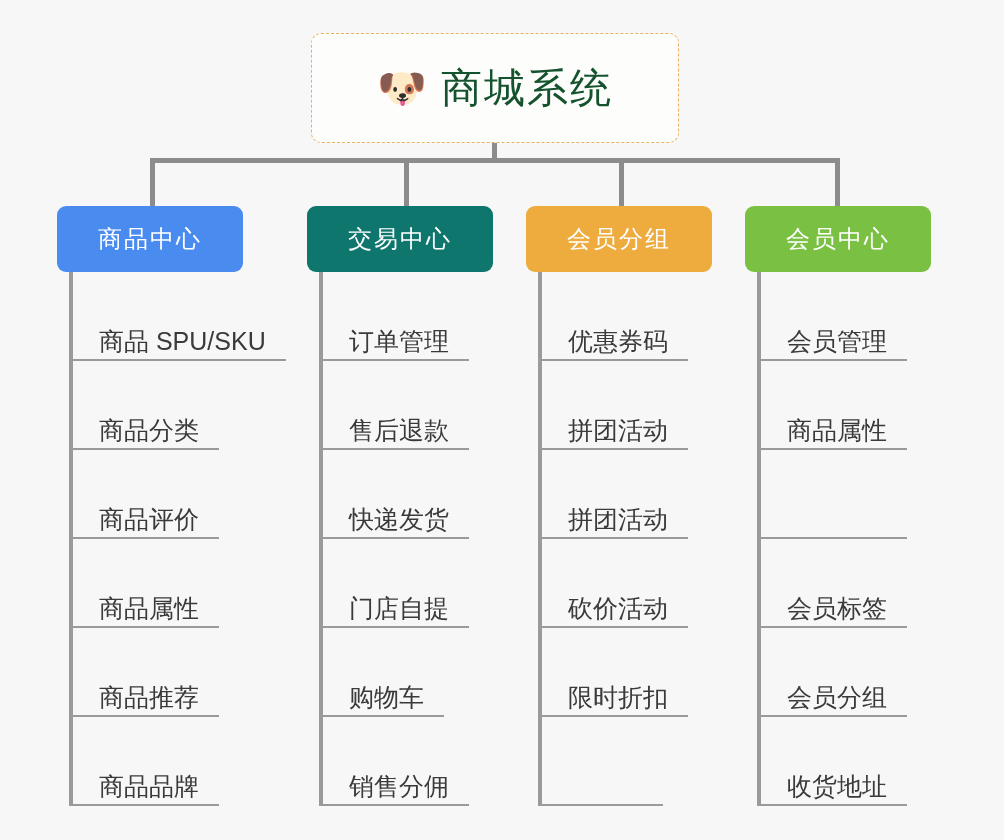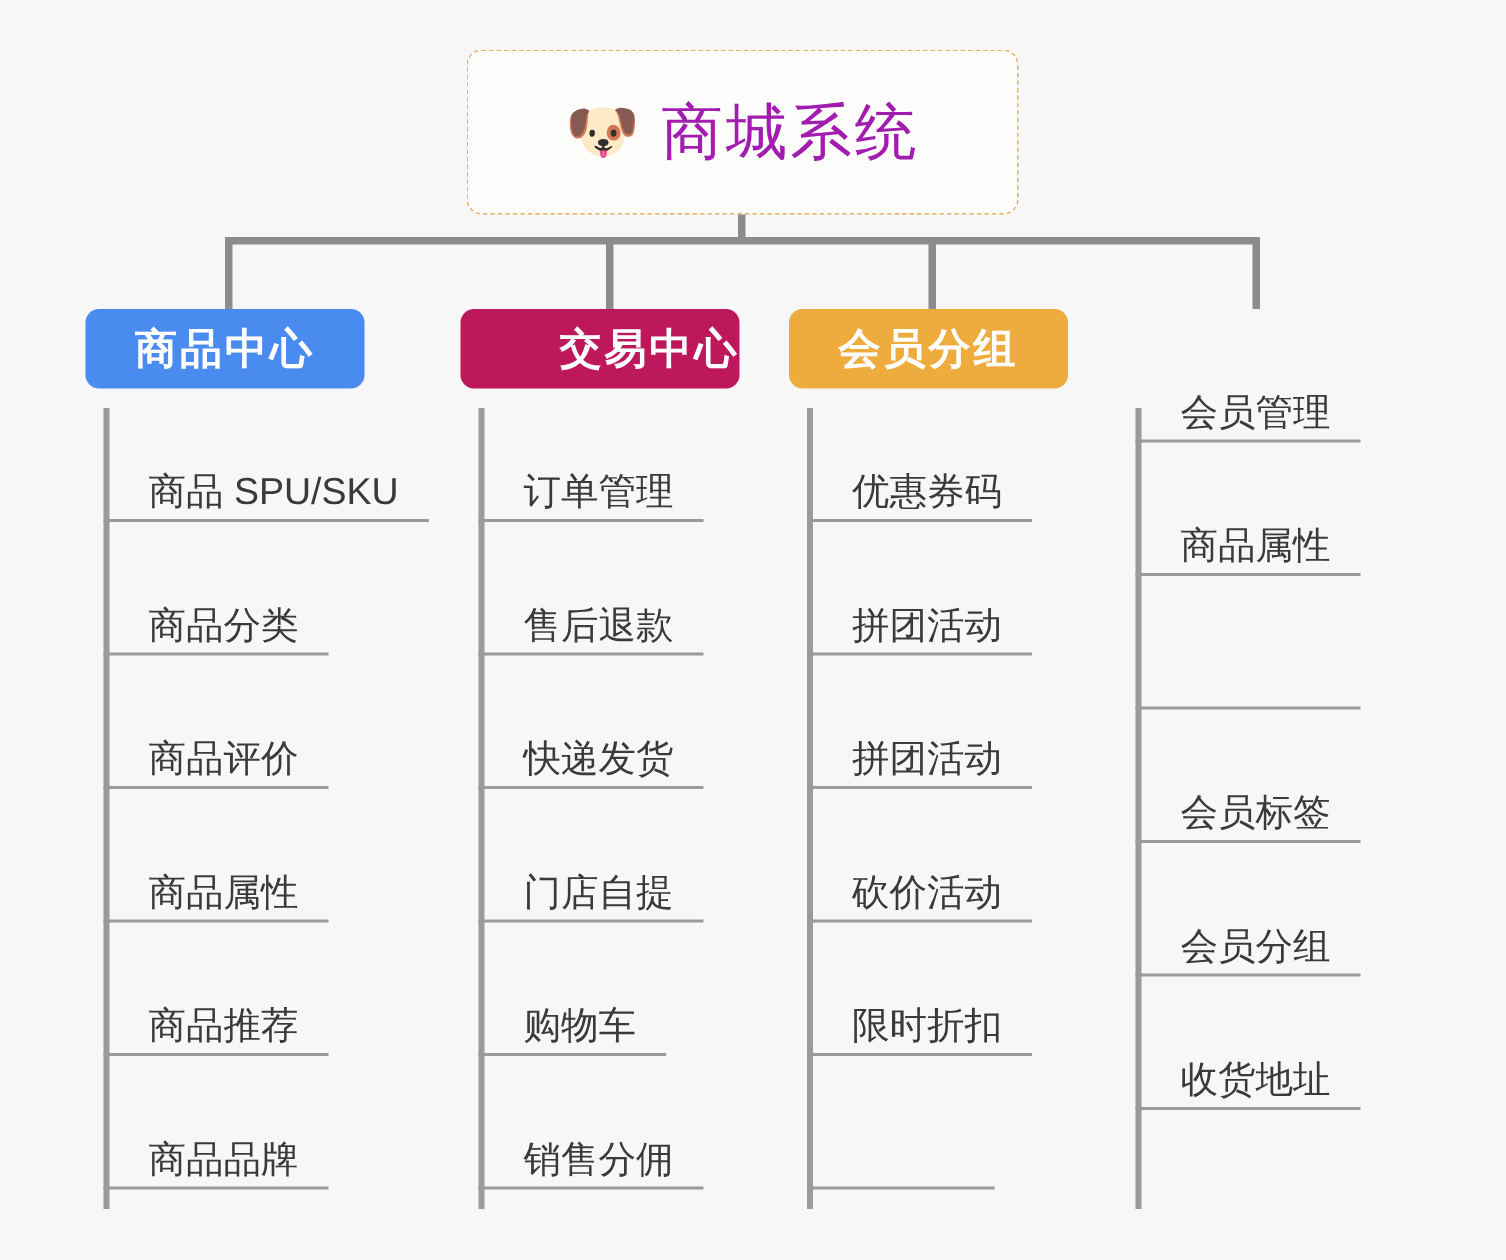--- a/index.html
+++ b/index.html
@@ -72,30 +72,29 @@
   }
 
   
   .column {
     position: absolute;
     top: 206px;
     width: 186px;
   }
   .col-header {
     width: 186px;
-    height: 53px;
+    height: 66px;
     border-radius: 9px;
     display: flex;
     align-items: center;
     justify-content: center;
     color: #ffffff;
-    font-size: 28px;
+    font-size: 24px;
     letter-spacing: 2px;
     box-sizing: border-box;
-    font-weight: bold;
   }
   .leaf-rail {
     position: absolute;
     left: 12px;
     top: 66px;
     width: 4px;
     background: #9a9a9a;
   }
   .leaf-list {
     position: relative;
@@ -128,21 +127,21 @@
     background: #9a9a9a;
   }
 </style>
 </head>
 <body style="background: rgb(247, 247, 247);">
 
 <div id="chart">
 
   <div class="root-node" style="border-color: rgb(232, 176, 98);">
     <span class="root-icon">🐶</span>
-    <span class="root-title" style="color: #a21caf;">商城系统</span>
+    <span class="root-title" style="color: #14532d;">商城系统</span>
   </div>
 
   <div class="conn conn-stem" style="background: rgb(140, 140, 140);"></div>
   <div class="conn conn-bar" style="background: rgb(140, 140, 140);"></div>
   <div class="conn conn-drop" style="left: 150px; background: rgb(140, 140, 140);"></div>
   <div class="conn conn-drop" style="left: 404px; background: rgb(140, 140, 140);"></div>
   <div class="conn conn-drop" style="left: 619px; background: rgb(140, 140, 140);"></div>
   <div class="conn conn-drop" style="left: 835px; background: rgb(140, 140, 140);"></div>
 
   <div class="column" style="left:57px;">
@@ -172,21 +171,21 @@
         <span class="leaf-underline" style="width: 150px;"></span>
       </li>
       <li class="leaf-item">
         <span class="leaf-text">商品品牌</span>
         <span class="leaf-underline" style="width: 150px;"></span>
       </li>
     </ul>
   </div>
 
   <div class="column" style="left:307px;">
-    <div class="col-header" style="background: #be185d; justify-content: flex-end;">
+    <div class="col-header" style="background: #0f766e;">
       <span>交易中心</span>
     </div>
     <div class="leaf-rail" style="height: 534px;"></div>
     <ul class="leaf-list">
       <li class="leaf-item">
         <span class="leaf-text">订单管理</span>
         <span class="leaf-underline" style="width: 150px;"></span>
       </li>
       <li class="leaf-item">
         <span class="leaf-text">售后退款</span>
@@ -237,20 +236,23 @@
         <span class="leaf-text">限时折扣</span>
         <span class="leaf-underline" style="width: 150px;"></span>
       </li>
       <li class="leaf-item">
         <span class="leaf-underline" style="width: 125px;"></span>
       </li>
     </ul>
   </div>
 
   <div class="column" style="left:745px;">
+    <div class="col-header" style="background: rgb(122, 193, 67);">
+      <span>会员中心</span>
+    </div>
     <div class="leaf-rail" style="height: 534px;"></div>
     <ul class="leaf-list">
       <li class="leaf-item">
         <span class="leaf-text">会员管理</span>
         <span class="leaf-underline" style="width: 150px;"></span>
       </li>
       <li class="leaf-item">
         <span class="leaf-text">商品属性</span>
         <span class="leaf-underline" style="width: 150px;"></span>
       </li>

